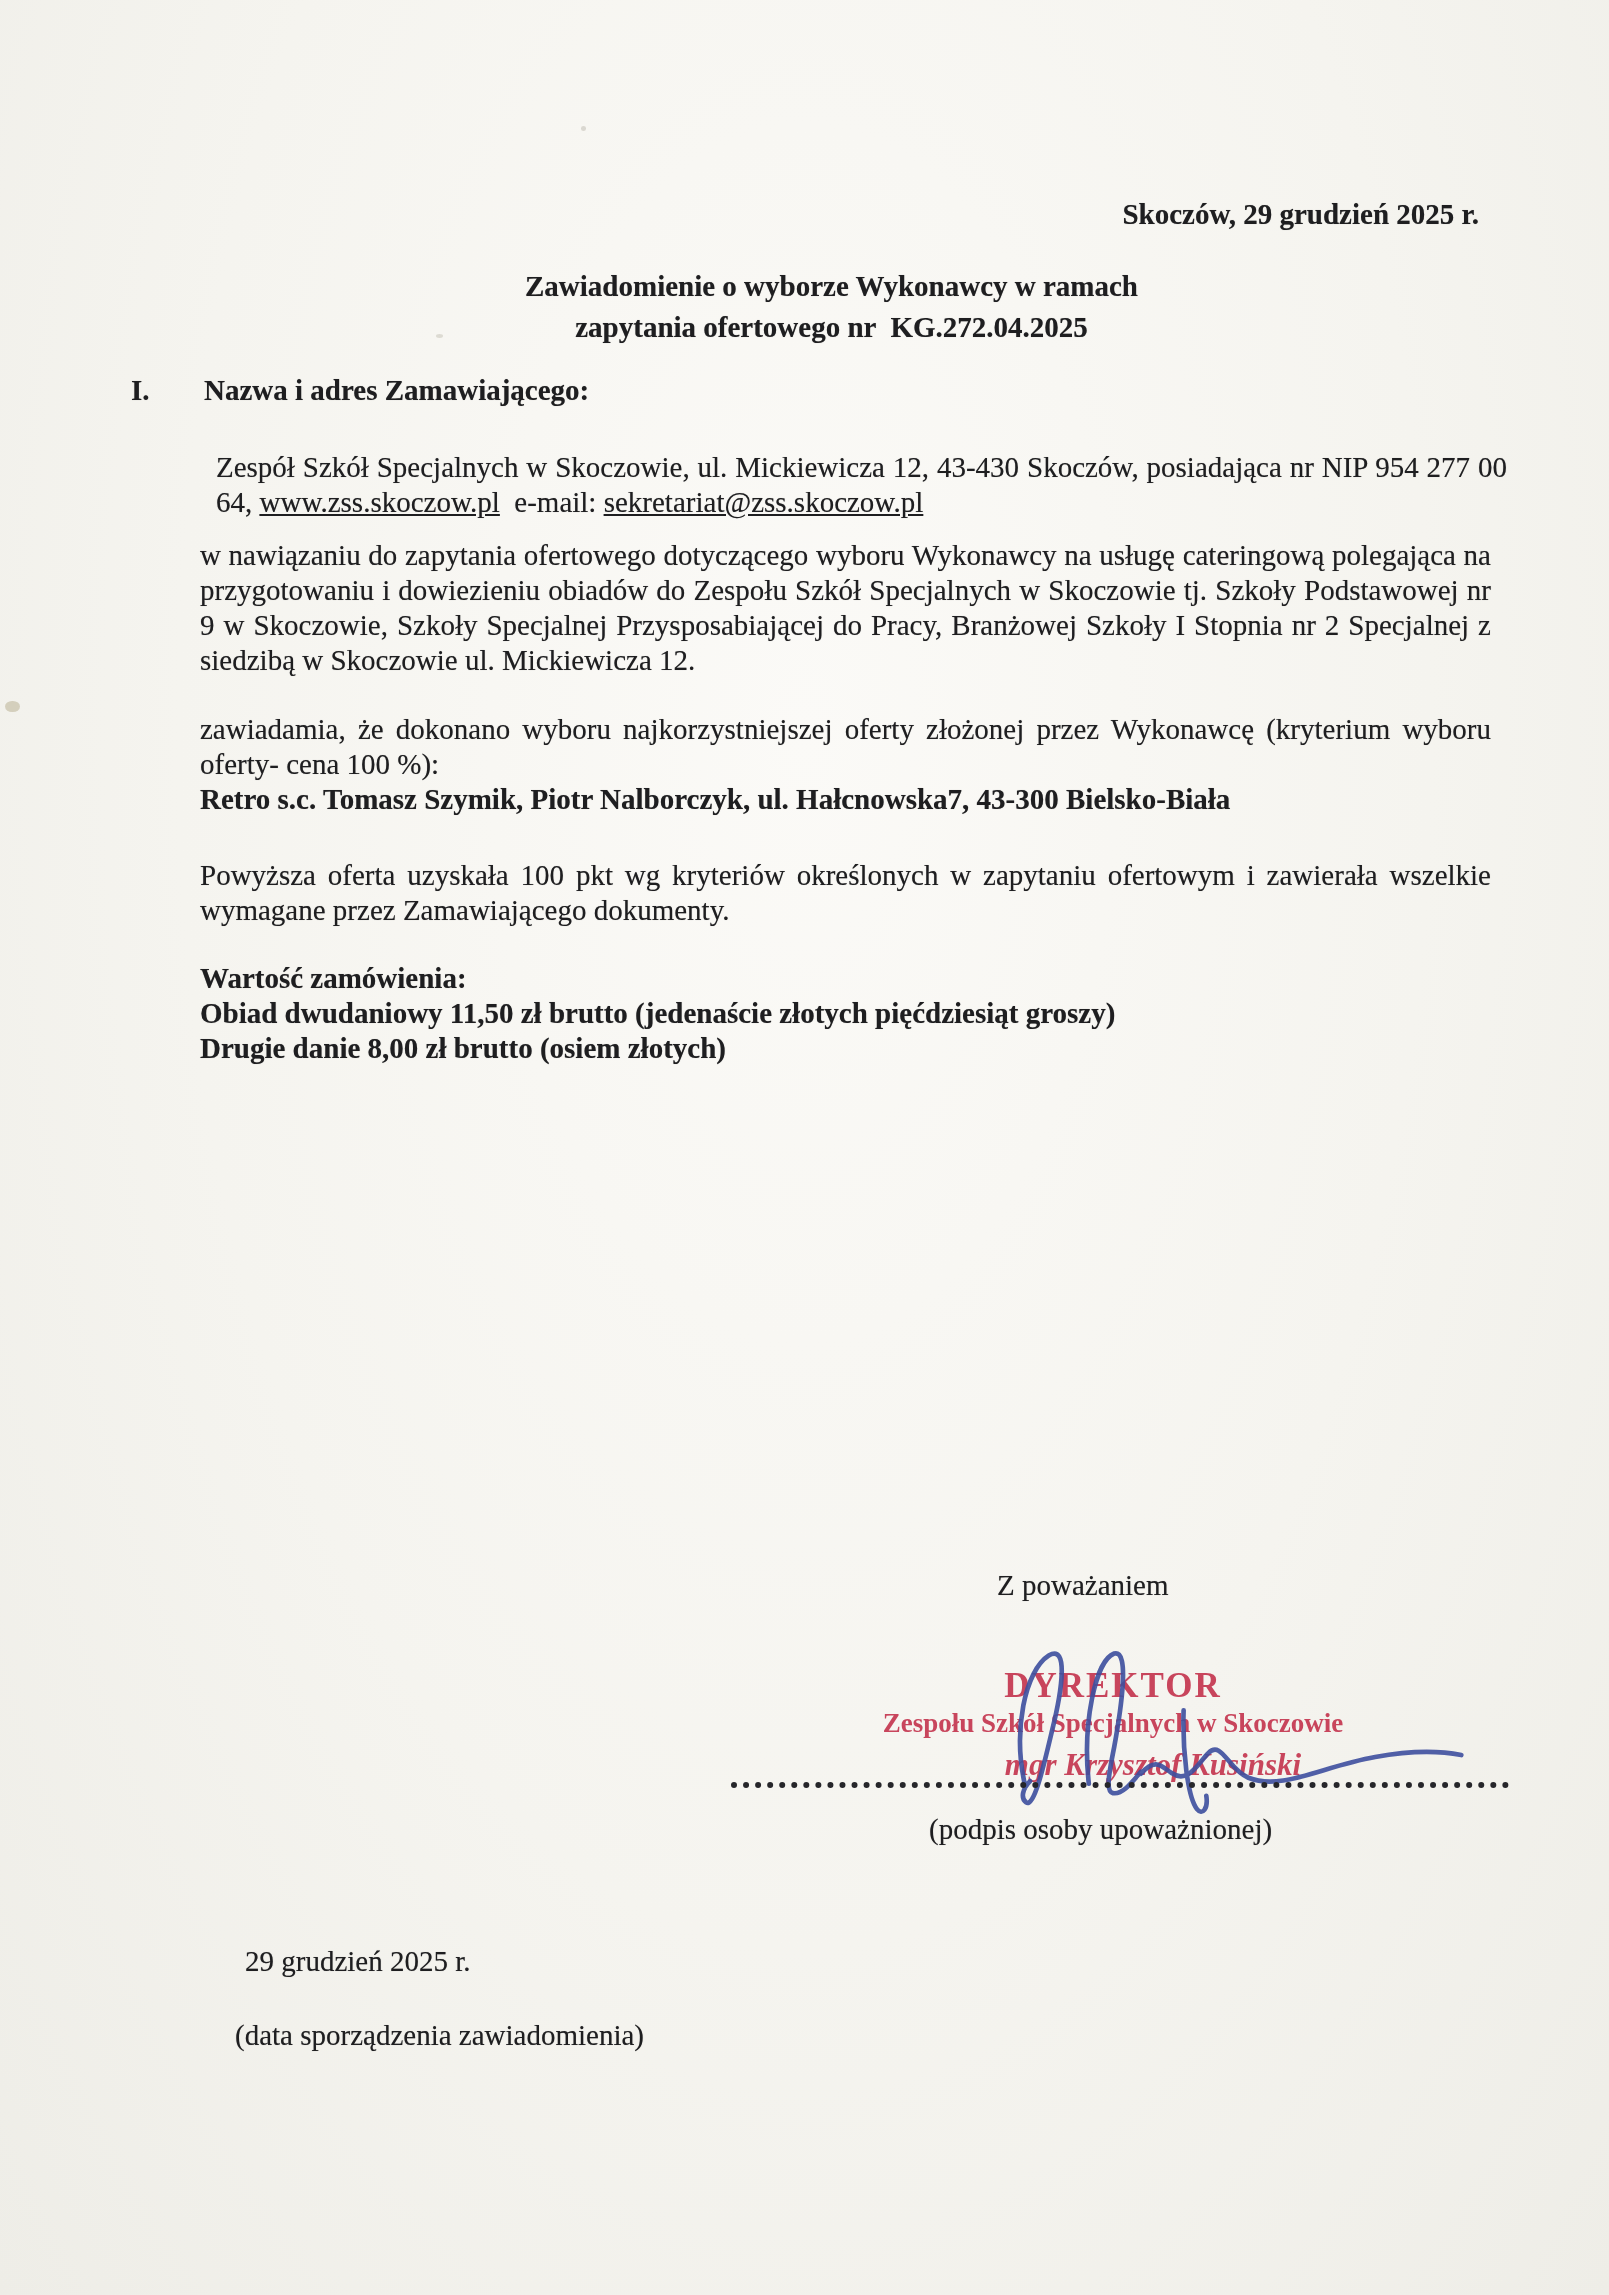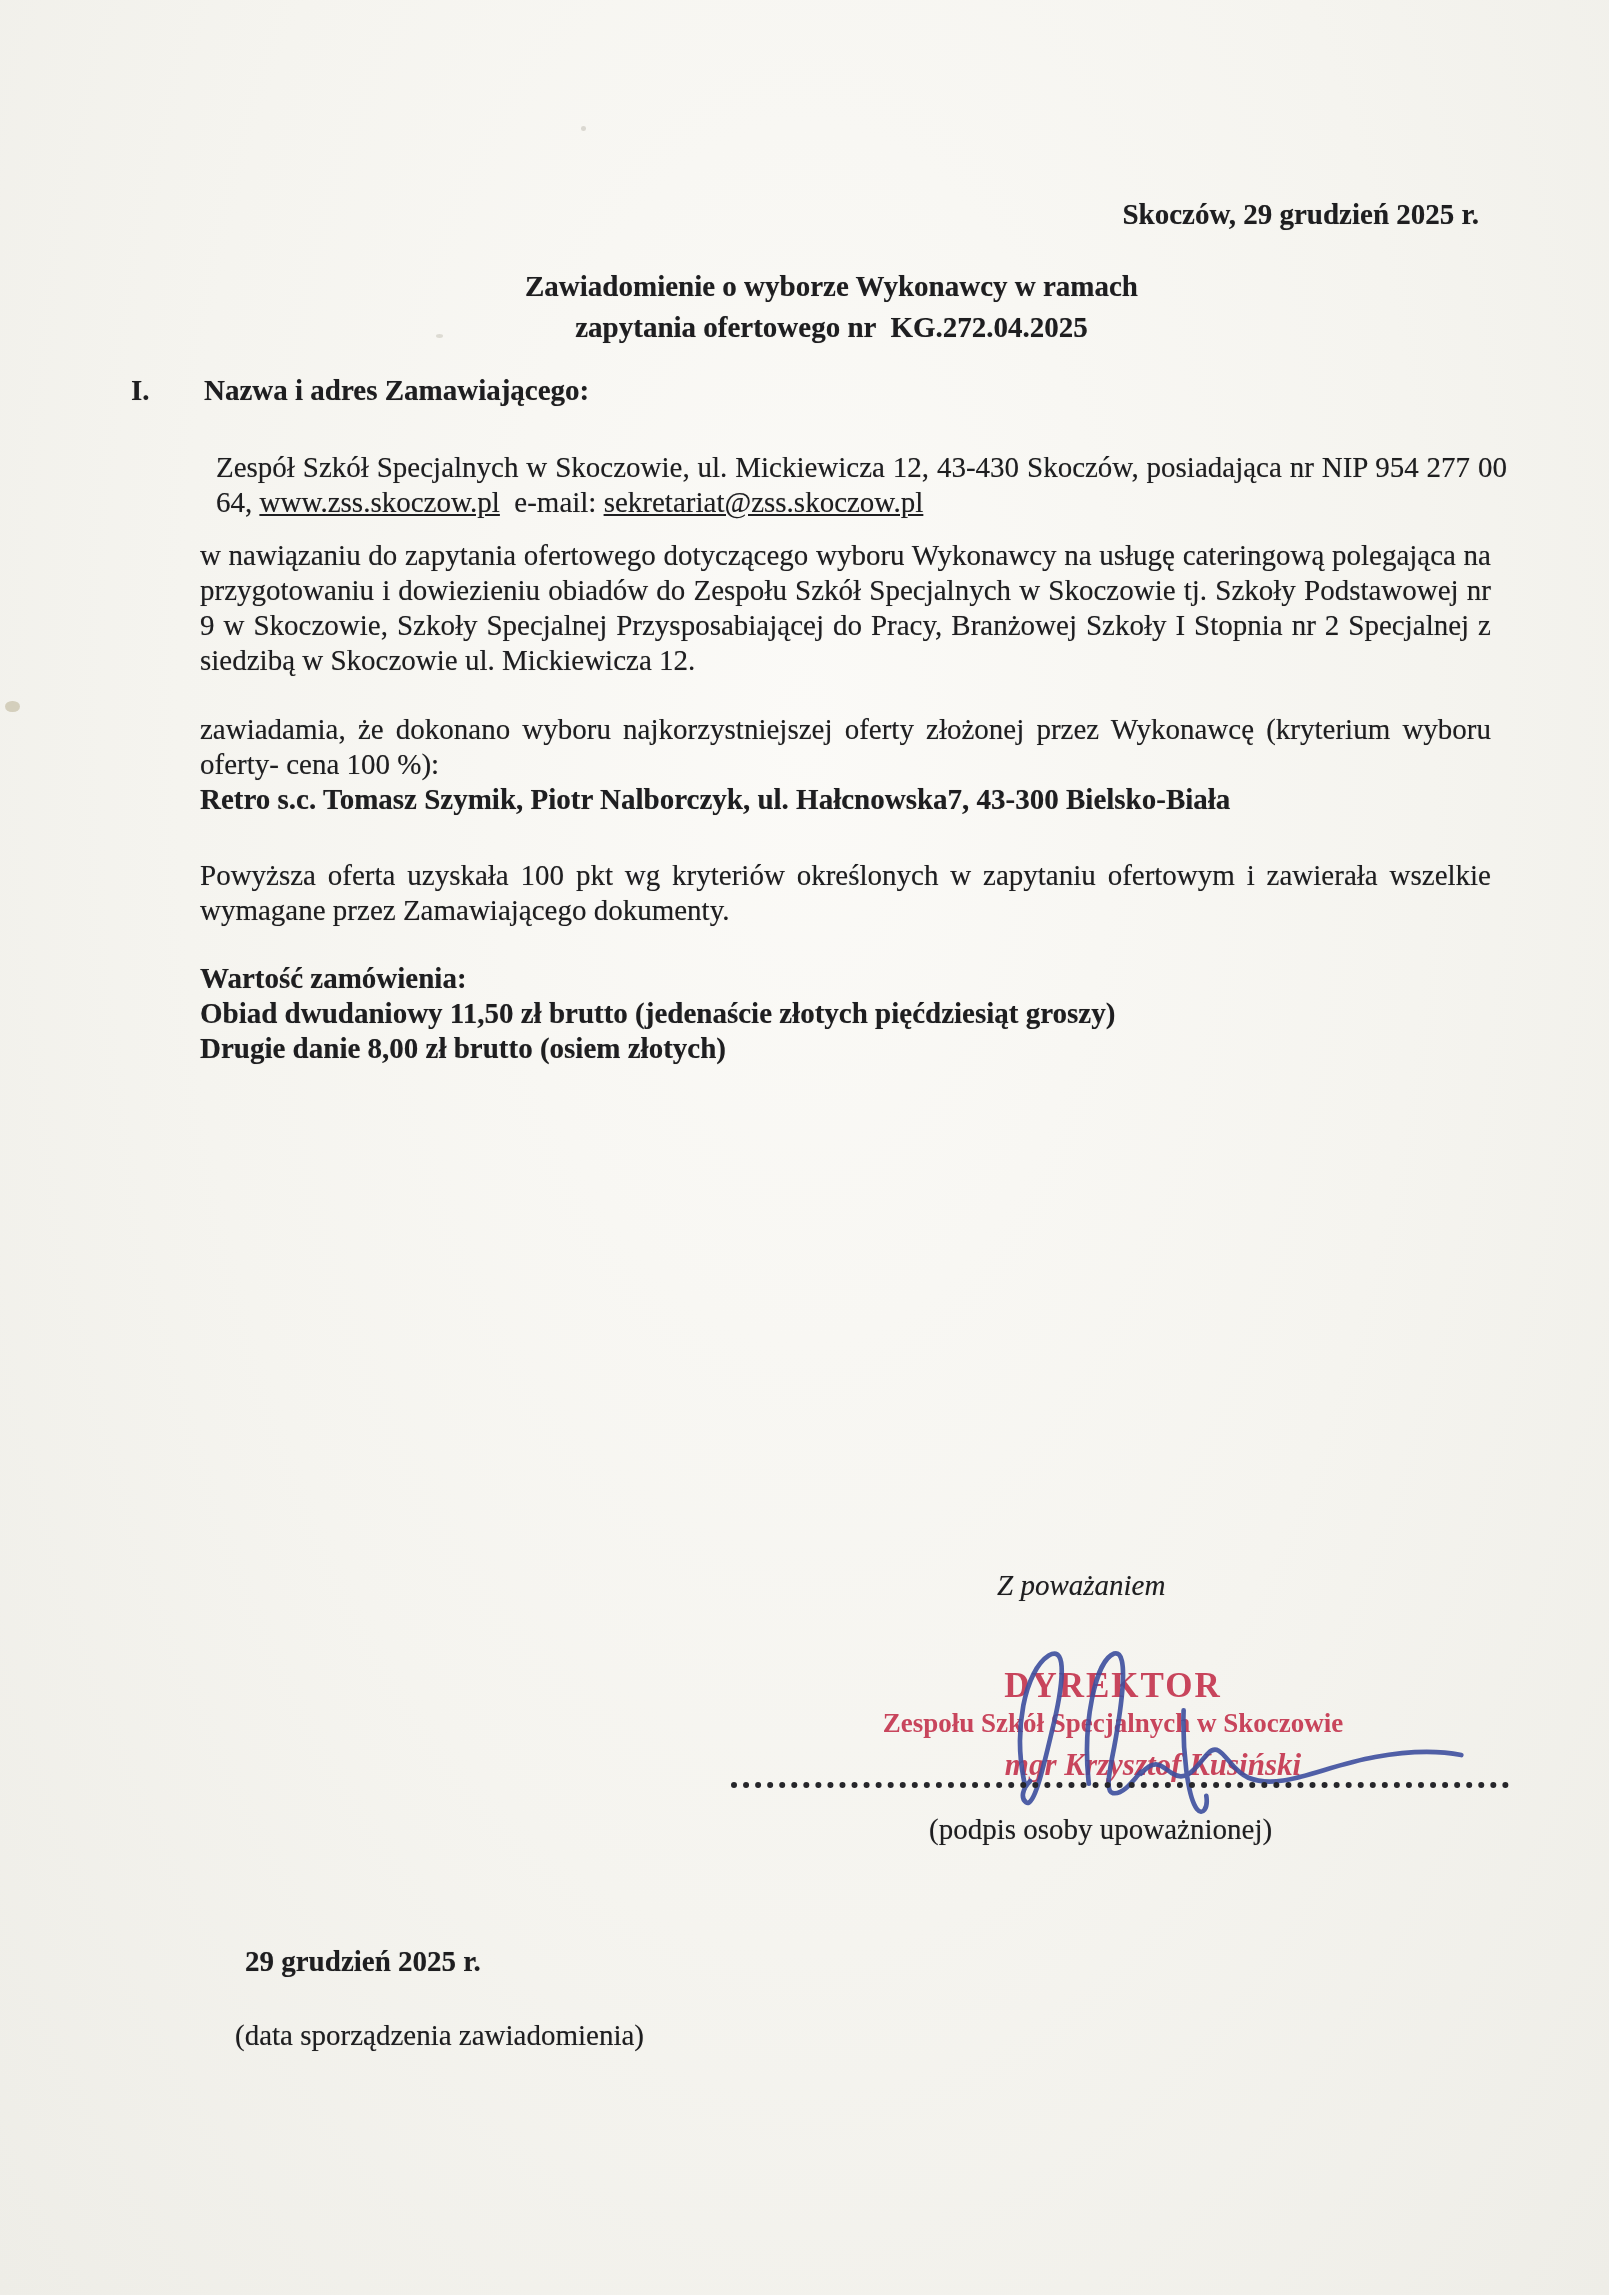--- a/index.html
+++ b/index.html
@@ -56,42 +56,42 @@
   </div>
 
   <p class="abs body-text just ink" style="top:858px;margin:0;">Powyższa oferta uzyskała 100 pkt wg kryteriów określonych w zapytaniu ofertowym i zawierała wszelkie wymagane przez Zamawiającego dokumenty.</p>
 
   <div class="abs body-text b ink" style="top:961px;">
     <div>Wartość zamówienia:</div>
     <div>Obiad dwudaniowy 11,50 zł brutto (jedenaście złotych pięćdziesiąt groszy)</div>
     <div>Drugie danie 8,00 zł brutto (osiem złotych)</div>
   </div>
 
-  <div class="abs ink" style="left:997px;top:1569px;font-style:italic;">Z poważaniem</div>
+  <div class="abs ink" style="left:997px;top:1569px;">Z poważaniem</div>
 
   <div class="abs stamp" style="color:#c8455c;">
     <div class="l1">DYREKTOR</div>
     <div class="l2">Zespołu Szkół Specjalnych w Skoczowie</div>
     <div class="l3">mgr Krzysztof Kusiński</div>
   </div>
 
   <svg class="abs" style="left:962px;top:1630px;" width="534" height="194" viewBox="0 0 800 290">
     <g fill="none" stroke="#3e4f9f" stroke-width="7" stroke-linecap="round" opacity="0.9">
       <path d="M95 235 C75 150, 95 60, 130 38 C160 20, 150 90, 135 150 C122 205, 108 266, 96 258 C88 252, 90 238, 102 226"></path>
       <path d="M190 230 C180 140, 200 45, 228 35 C252 28, 238 120, 228 175 C220 215, 215 242, 226 244 C241 247, 256 226, 268 212"></path>
       <path d="M268 215 C290 190, 299 204, 314 214 C339 231, 354 199, 369 184 C389 164, 399 209, 429 221 C479 241, 539 204, 619 190 C679 179, 722 182, 748 187"></path>
       <path d="M332 120 C330 180, 338 250, 352 268 C360 278, 369 268, 366 248"></path>
     </g>
   </svg>
 
   <div class="abs dotted"></div>
 
   <div class="abs caption-center ink" style="left:929px;top:1813px;width:428px;">(podpis osoby upoważnionej)</div>
 
-  <div class="abs ink" style="left:245px;top:1945px;font-weight:bold;">29 grudzień 2025 r.</div>
+  <div class="abs ink" style="left:245px;top:1945px;">29 grudzień 2025 r.</div>
   <div class="abs ink" style="left:235px;top:2019px;">(data sporządzenia zawiadomienia)</div>
 
   <div class="speck" style="left:5.3px;top:701px;width:14.7px;height:11.4px;background:#c9c3ac;opacity:.75;"></div>
   <div class="speck" style="left:581px;top:126px;width:5.3px;height:4.7px;background:#bdbab0;opacity:.5;"></div>
   <div class="speck" style="left:436px;top:334px;width:7.3px;height:4px;background:#c4c0b4;opacity:.5;"></div>
 
 </div>
 
 
 </body></html>

